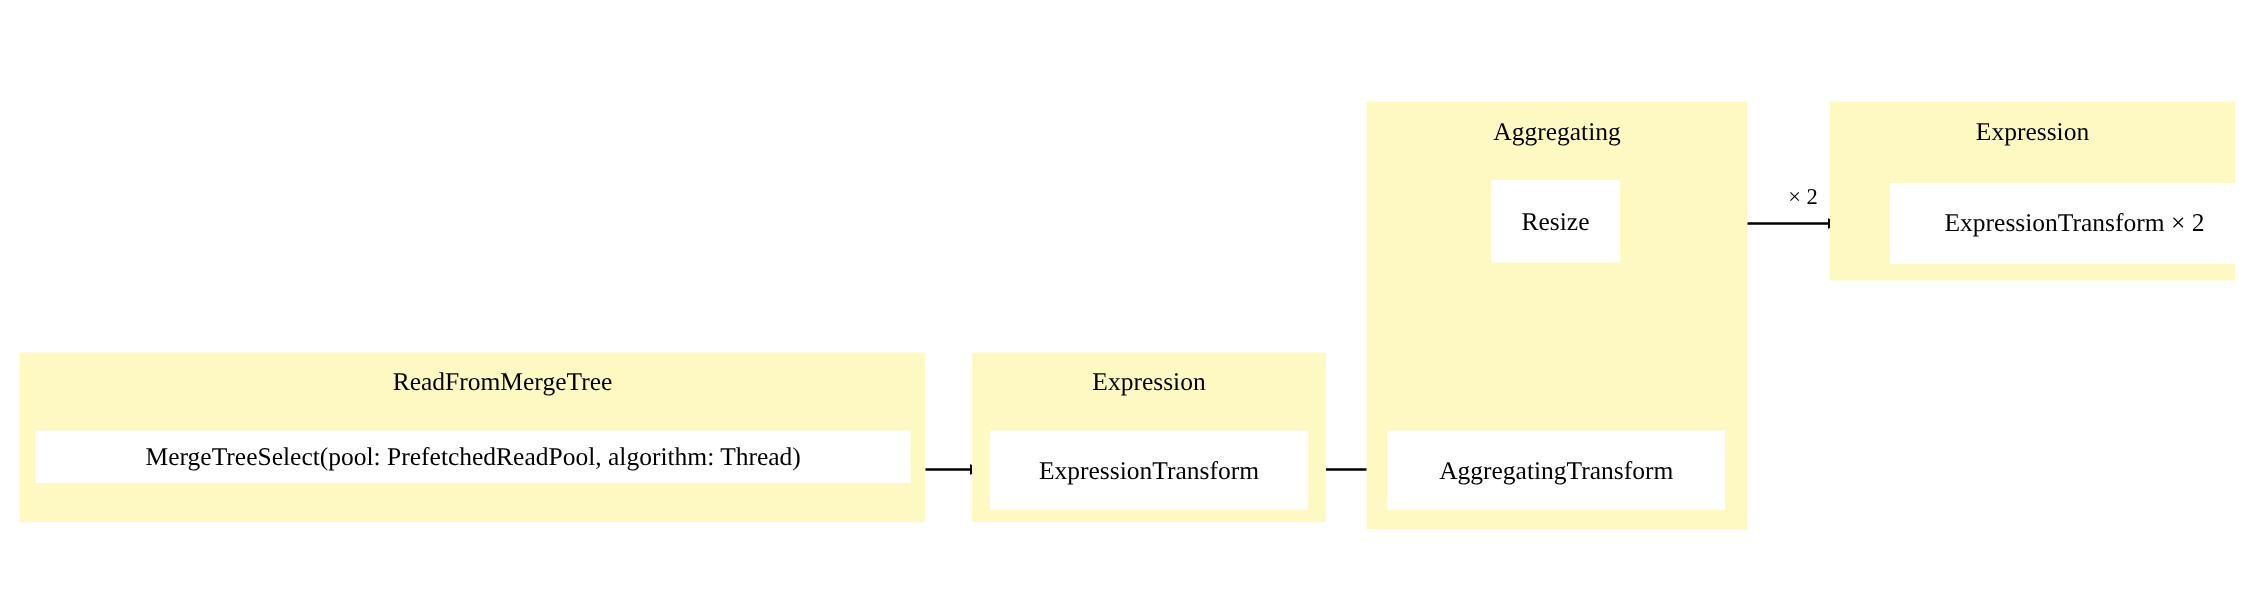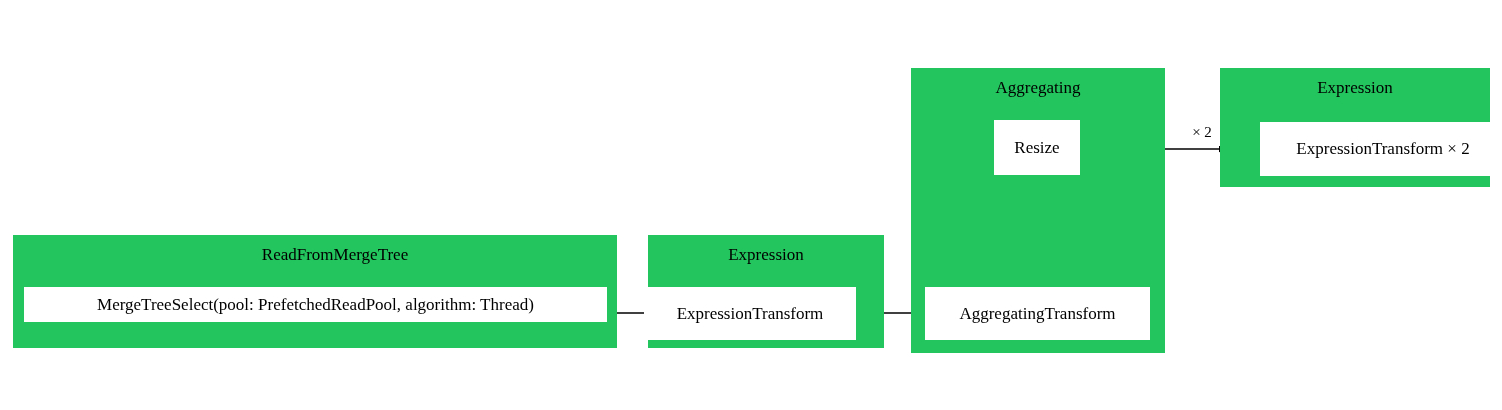--- a/index.html
+++ b/index.html
@@ -13,21 +13,21 @@
   }
   #canvas {
     position: relative;
     width: 1502px;
     height: 410px;
     background: #ffffff;
     overflow: hidden;
   }
   .cluster {
     position: absolute;
-    background: #22c55e;
+    background: #fef9c3;
     box-sizing: border-box;
   }
   .cluster-title {
     position: absolute;
     left: 0;
     right: 0;
     text-align: center;
     font-size: 17px;
     line-height: 20px;
     color: #000000;
@@ -83,21 +83,21 @@
   <div class="cluster" style="left:13px; top:235px; width:604px; height:113px;">
     <div class="cluster-title" style="top:10px;padding-left:40px;">ReadFromMergeTree</div>
   </div>
   <div class="node" style="left:24px; top:287px; width:583px; height:35px;">
     <span>MergeTreeSelect(pool: PrefetchedReadPool, algorithm: Thread)</span>
   </div>
 
   <div class="cluster" style="left:648px; top:235px; width:236px; height:113px;">
     <div class="cluster-title" style="top:10px;">Expression</div>
   </div>
-  <div class="node" style="left:644px; top:287px; width:212px; height:53px;">
+  <div class="node" style="left:660px; top:287px; width:212px; height:53px;">
     <span>ExpressionTransform</span>
   </div>
 
   <div class="cluster" style="left:911px; top:68px; width:254px; height:285px;">
     <div class="cluster-title" style="top:10px;">Aggregating</div>
   </div>
   <div class="node" style="left:925px; top:287px; width:225px; height:53px;">
     <span>AggregatingTransform</span>
   </div>
   <div class="node" style="left:994px; top:120px; width:86px; height:55px;">

